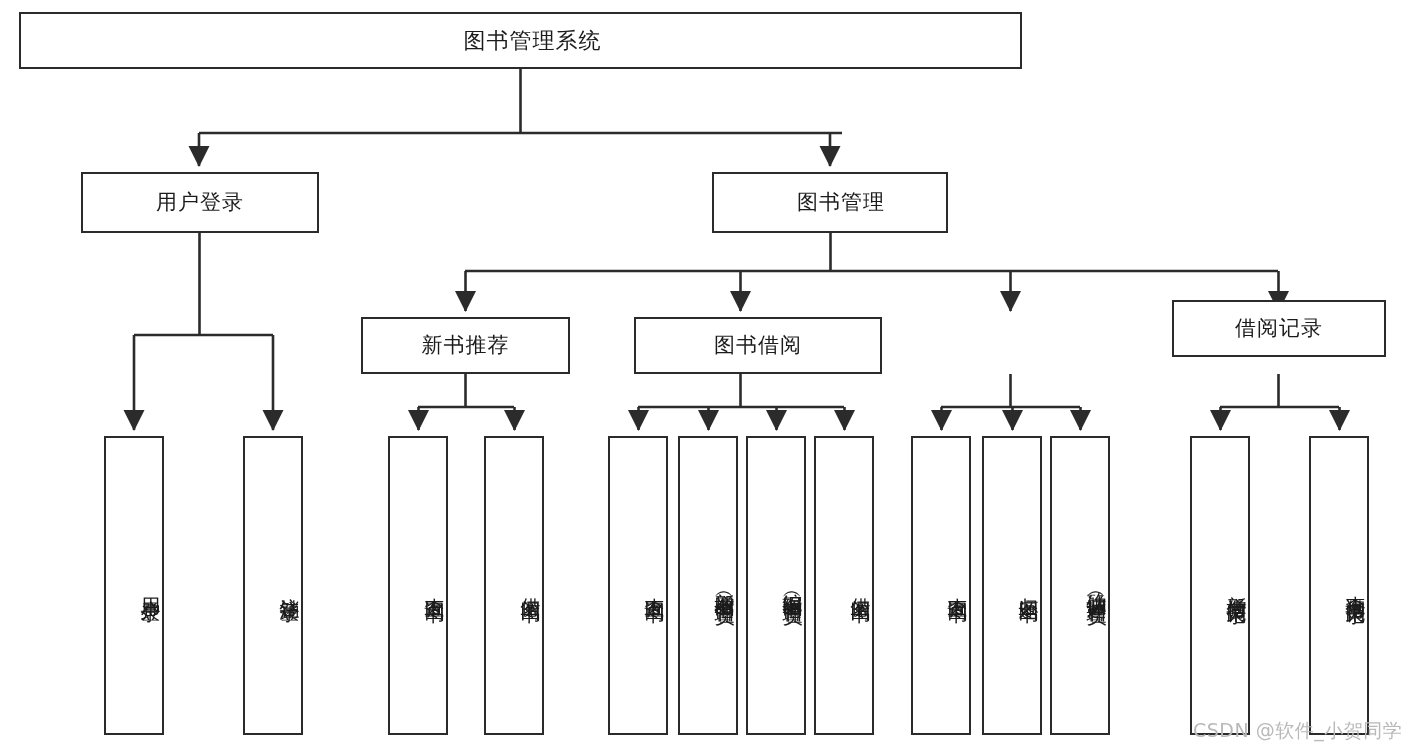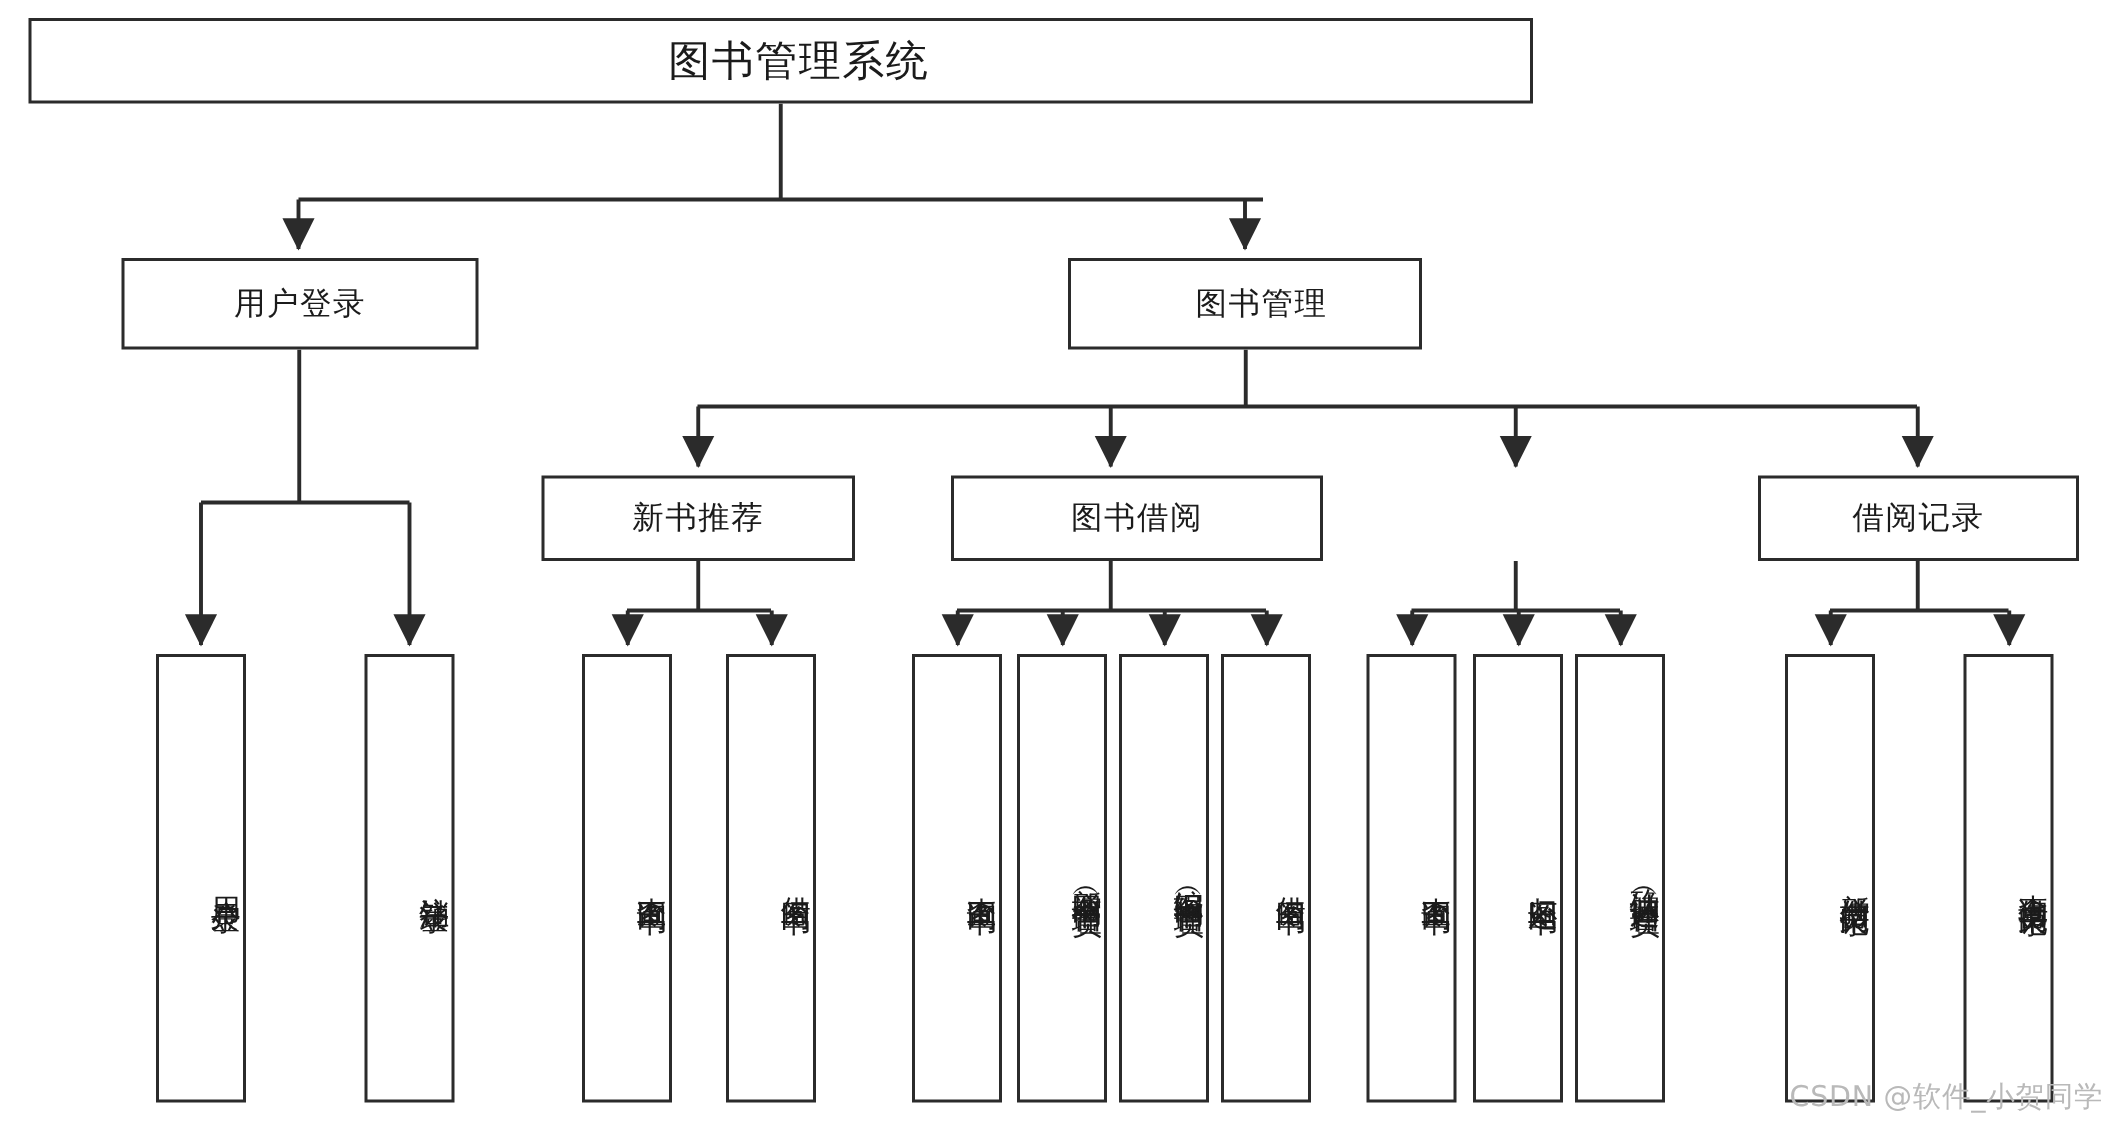--- a/index.html
+++ b/index.html
@@ -36,21 +36,21 @@
     justify-content: center;
     color: #1b1b1b;
     line-height: 1.18;
   }
   .node.horiz {
     font-size: 21px;
     letter-spacing: 1px;
     white-space: nowrap;
   }
   .node.root {
-    font-size: 28px;
+    font-size: 22px;
     padding-left: 24px;
   }
   .node.vert {
     writing-mode: vertical-rl;
     text-orientation: upright;
     font-size: 20px;
     letter-spacing: 2px;
     padding-top: 6px;
     padding-bottom: 6px;
     align-items: flex-start;
@@ -135,21 +135,21 @@
   <div class="node horiz" style="left:712px; top:172px; width:236px; height:61px;padding-left:22px;">
     <span>图书管理</span>
   </div>
 
   <div class="node horiz" style="left:361px; top:317px; width:209px; height:57px;">
     <span>新书推荐</span>
   </div>
   <div class="node horiz" style="left:634px; top:317px; width:248px; height:57px;">
     <span>图书借阅</span>
   </div>
-  <div class="node horiz" style="left:1172px; top:317px; width:214px; height:57px;">
+  <div class="node horiz" style="left:1172px; top:300px; width:214px; height:57px;">
     <span>借阅记录</span>
   </div>
 
   <div class="node vert" style="left:104px; top:436px; width:60px; height:299px;">
     <span class="vlabel">用户登录</span>
   </div>
   <div class="node vert" style="left:243px; top:436px; width:60px; height:299px;">
     <span class="vlabel">注销登录</span>
   </div>
   <div class="node vert" style="left:388px; top:436px; width:60px; height:299px;">

